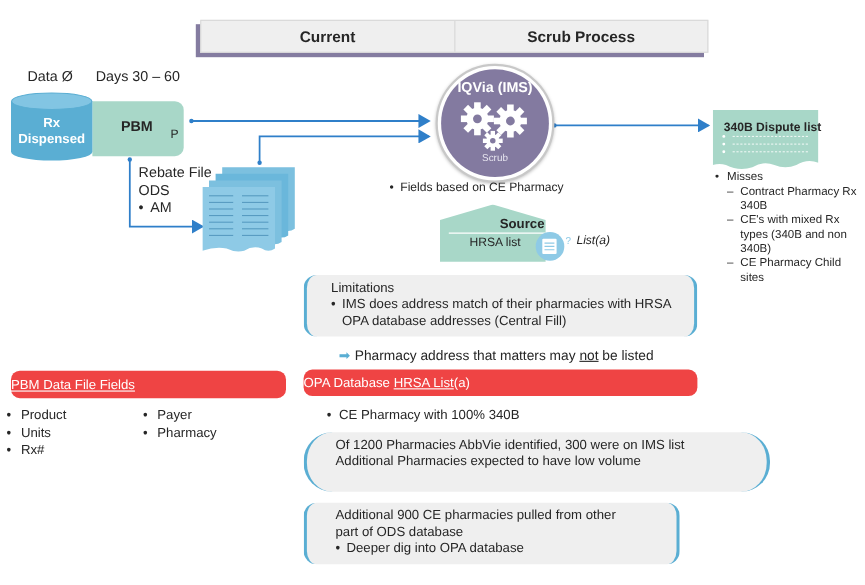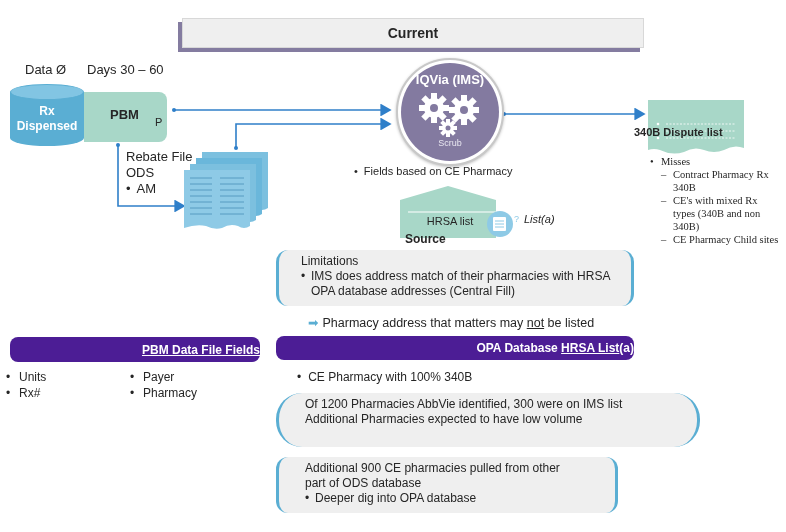--- a/index.html
+++ b/index.html
@@ -64,64 +64,65 @@
   .circle-title {
     left: 401px; top: 72px; width: 98px; text-align: center;
     color: #ffffff; font-size: 13px; font-weight: bold;
   }
   .circle-sub {
     left: 401px; top: 138px; width: 98px; text-align: center;
     color: #e8e6f0; font-size: 9px;
   }
 
   
-  .source-label { left: 405px; top: 196px; width: 90px; text-align:left; font-weight: bold; font-size: 12px; margin-top: 36px; }
+  .source-label { left: 405px; top: 196px; width: 90px; text-align:right; font-weight: bold; font-size: 12px; }
   .hrsa-label { left: 405px; top: 215px; width: 90px; text-align:center; font-size: 11px; }
 
   
-  .dispute-title { left: 634px; top: 110px; font-weight: bold; font-size: 11px; margin-top: 16px; }
+  .dispute-title { left: 658px; top: 110px; font-weight: bold; font-size: 11px; }
 
   
   .misses {
     left: 649px; top: 155px; width: 130px; font-size: 10.5px; line-height: 13px;
   }
-  .misses ul { margin: 0; padding: 0; list-style: none; font-family: Liberation Serif, serif; }
+  .misses ul { margin: 0; padding: 0; list-style: none; }
   .misses li.b { padding-left: 12px; position: relative; }
   .misses li.b::before { content: "•"; position: absolute; left: 1px; }
   .misses li.d { padding-left: 24px; position: relative; }
   .misses li.d::before { content: "–"; position: absolute; left: 12px; }
 
   
   .note {
     background: #efefef; border-radius: 12px;
     border-left: 3px solid #5aaed3; border-right: 3px solid #5aaed3;
     box-sizing: border-box; padding: 4px 12px 21px 26px;
     font-size: 12px; line-height: 15px; color: #262626;
   }
   .note ul { margin: 0; padding: 0; list-style: none; }
   .note li.b { position: relative; padding-left: 10px; }
   .note li.b::before { content: "•"; position: absolute; left: 0; }
 
   .bar {
-    background: #4c1d95; border-radius: 8px;
-    color: #ffffff; font-weight: bold; font-size: 12px;
-    display: flex; align-items: center; justify-content: flex-end;
+    background: #ef4444; border-radius: 8px;
+    color: #ffffff; font-weight: normal; font-size: 12px;
+    display: flex; align-items: center; justify-content: flex-start;
   }
   .u { text-decoration: underline; }
 
   .list-cols { font-size: 12px; line-height: 16px; }
   .list-cols ul { margin: 0; padding: 0; list-style: none; }
   .list-cols li { position: relative; padding-left: 15px; }
   .list-cols li::before { content: "•"; position: absolute; left: 2px; }
 </style>
 </head>
 <body>
 
 <div class="abs header">
   <div class="cell">Current</div>
+  <div class="cell">Scrub Process</div>
 </div>
 
 <div class="abs label" style="left:25px; top:62px;">Data Ø</div>
 <div class="abs label" style="left:87px; top:62px;">Days 30 – 60</div>
 
 <svg class="abs" style="left:0; top:0;" width="786" height="532">
   <defs>
     <marker id="ah" markerWidth="8" markerHeight="8" refX="6" refY="4" orient="auto">
       <path d="M0,0 L7,4 L0,8 z" fill="#2f7fc9"></path>
     </marker>
@@ -303,20 +304,21 @@
   <ul>
       <li class="b">Deeper dig into OPA database</li>
     </ul>
 </div>
 
 <div class="abs bar" style="left:10px; top:337px; width:250px; height:25px; font-size:12px;">
   <span class="u">PBM Data File Fields</span>
 </div>
 <div class="abs list-cols" style="left:4px; top:369px; width:120px;">
   <ul>
+    <li>Product</li>
     <li>Units</li>
     <li>Rx#</li>
   </ul>
 </div>
 <div class="abs list-cols" style="left:128px; top:369px; width:120px;">
   <ul>
     <li>Payer</li>
     <li>Pharmacy</li>
   </ul>
 </div>

